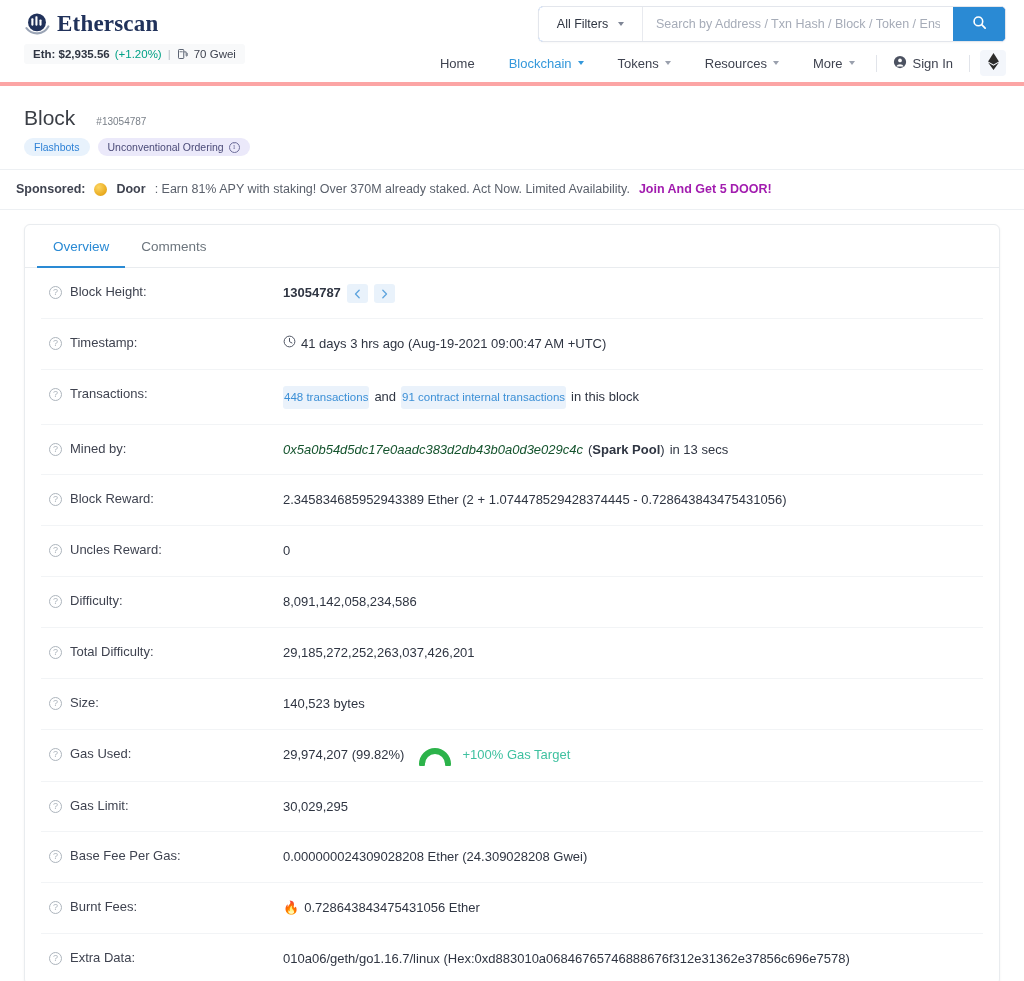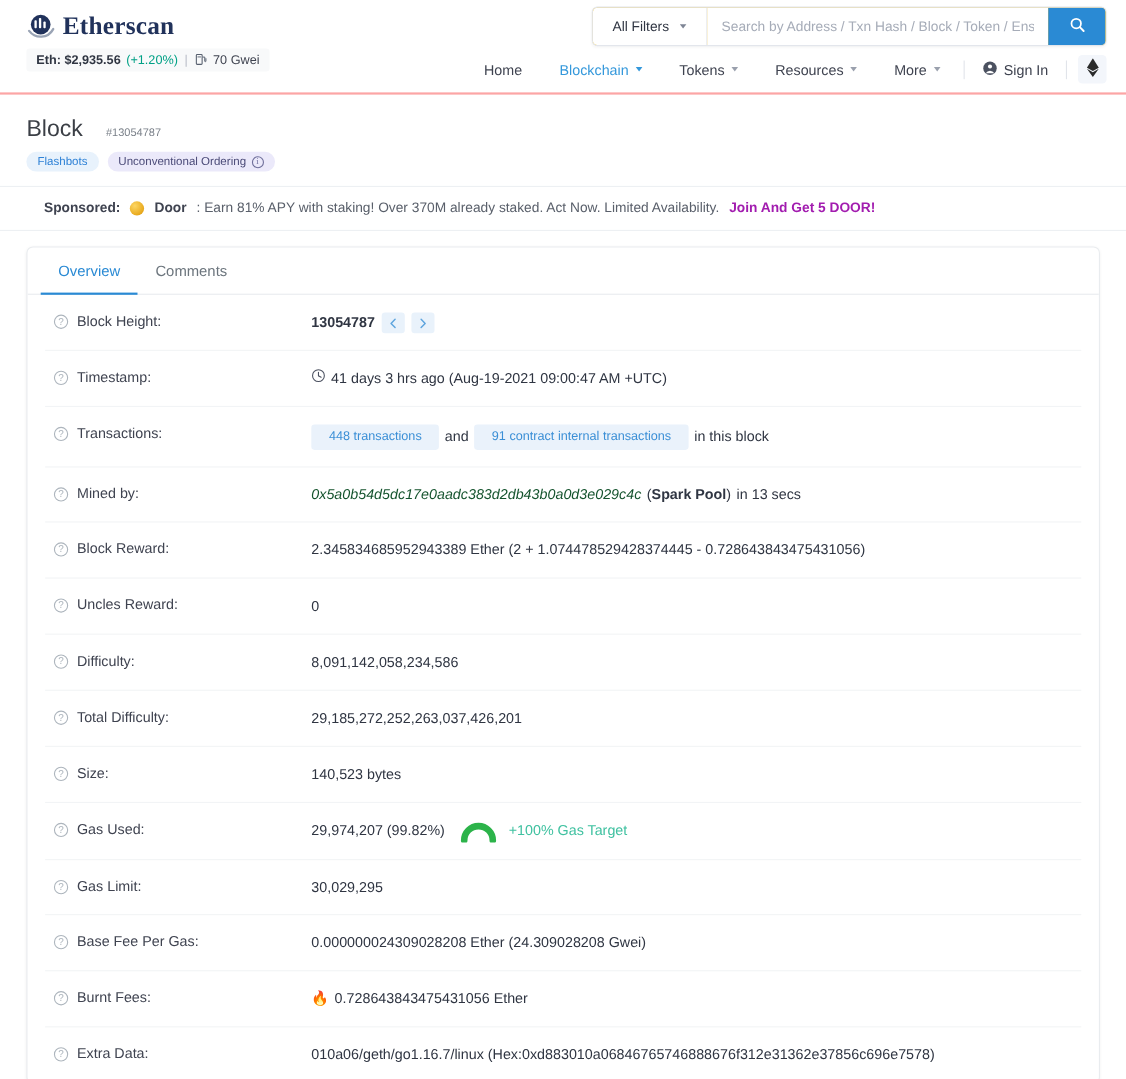--- a/index.html
+++ b/index.html
@@ -12,21 +12,21 @@
     font-size: 13px;
     color: #212529;
     overflow: hidden;
   }
 
   
   .topbar {
     position: relative;
     height: 86px;
     background: #ffffff;
-    border-bottom: 2px solid #fca5a5;
+    border-bottom: 4px solid #fca5a5;
   }
   .brand-wrap {
     position: absolute;
     left: 24px; top: 11px;
   }
   .brand {
     display: flex; align-items: center; gap: 7px;
   }
   .brand-logo { width: 26px; height: 26px; display: block; }
   .brand-name {
@@ -56,21 +56,21 @@
 
   
   .search-wrap {
     position: absolute;
     left: 538px; top: 6px;
     width: 468px; height: 36px;
     display: flex;
     border: 1px solid #e3e6ec;
     border-radius: 5px;
     overflow: hidden;
-    background: #eab308;
+    background: #3b82f6;
     box-shadow: 0 1px 2px rgba(0,0,0,.03);
   }
   .filters-btn {
     width: 104px;
     display: flex; align-items: center; justify-content: center;
     gap: 10px;
     font-size: 12.5px;
     color: #2f3542;
     background: #fff;
     border-right: 1px solid #e8eaef;
@@ -162,21 +162,21 @@
   .info-circ {
     width: 11px; height: 11px; border-radius: 50%;
     border: 1px solid #6e6e9a;
     display: inline-flex; align-items: center; justify-content: center;
     font-size: 8px; line-height: 1; color: #6e6e9a;
     font-family: "Liberation Serif", serif;
   }
 
   
   .sponsored {
-    padding: 12px 24px 13px 40px;
+    padding: 12px 24px 13px 16px;
     font-size: 12.5px;
     color: #5a606b;
     display: flex; align-items: center; gap: 9px;
     flex-wrap: nowrap;
     border-bottom: 1px solid #edf0f3;
   }
   .sponsored b { color: #3f4350; font-weight: 700; }
   .coin-dot {
     width: 13px; height: 13px; border-radius: 50%;
     background: radial-gradient(circle at 35% 32%, #fdd663, #e8a91d 70%, #c98c13);
@@ -265,21 +265,21 @@
     font-size: 11px;
     margin-left: 6px;
     cursor: pointer;
   }
   .clock-ico { margin-right: 5px; display:inline-block; vertical-align:-2px; }
   .chip {
     background: #eaf2fb;
     color: #3b8fd6;
     font-size: 11.5px;
     border-radius: 3px;
-    padding: 3px 16px;
+    padding: 3px 1px;
     cursor: pointer;
     display: inline-block;
   }
   .link { color: #14532d; cursor: pointer; font-style: italic; }
   .teal { color: #3fc1a0; text-align: right; }
   .gauge { margin: 0 10px 0 14px; display: inline-flex; align-items: center; }
   .fire { margin-right: 5px; font-size: 13px; }
   .mono-wrap { word-break: break-all; }
   .sp { width: 5px; display:inline-block; }
 </style>

